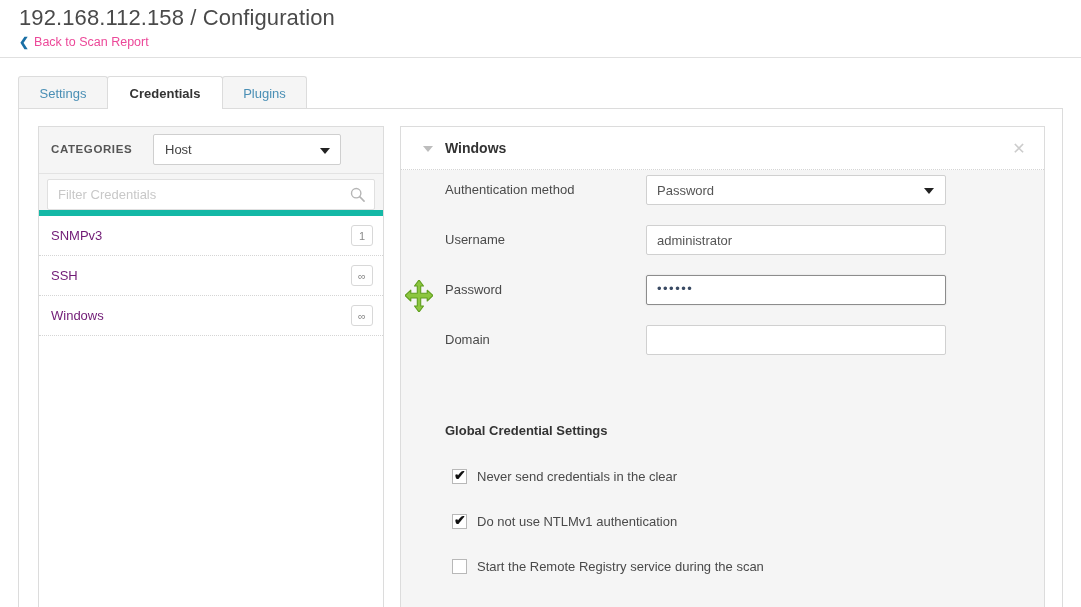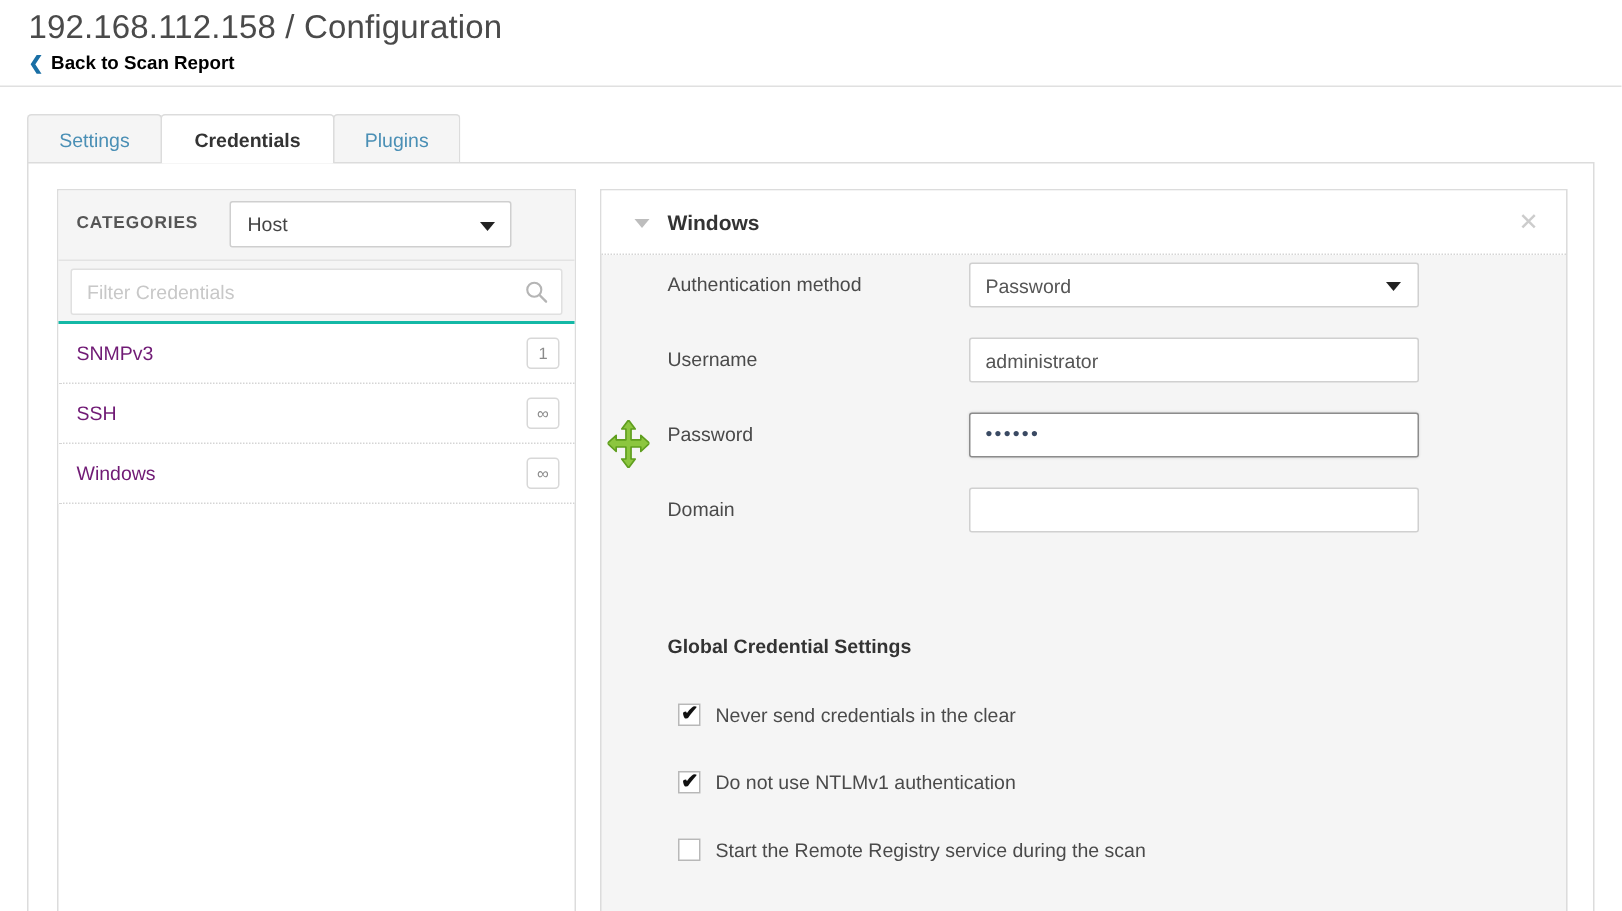--- a/index.html
+++ b/index.html
@@ -40,21 +40,21 @@
     display: flex;
     align-items: center;
     gap: 5px;
   }
   #back-link .chev {
     color: #1a6fa5;
     font-size: 12px;
     font-weight: bold;
     line-height: 1;
   }
-  #back-link .lbl { color: #000000; font-weight: bold; }
+  #back-link .lbl { color: #ec4899; }
 
   
   #tab-bar {
     position: absolute;
     left: 0; top: 58px;
     width: 1081px; height: 51px;
   }
   .tab {
     position: absolute;
     top: 18px;
@@ -133,21 +133,21 @@
     width: 0; height: 0;
     border-left: 5px solid transparent;
     border-right: 5px solid transparent;
     border-top: 6px solid #222222;
   }
 
   #filter-wrap {
     position: relative;
     height: 42px;
     background: #f5f5f5;
-    border-bottom: 2px solid #14b8a6;
+    border-bottom: 6px solid #14b8a6;
   }
   #filter-input {
     position: absolute;
     left: 8px; top: 5px;
     width: 328px; height: 31px;
     border: 1px solid #e0e0e0;
     background: #ffffff;
     border-radius: 2px;
     font-size: 13px;
     color: #555;

